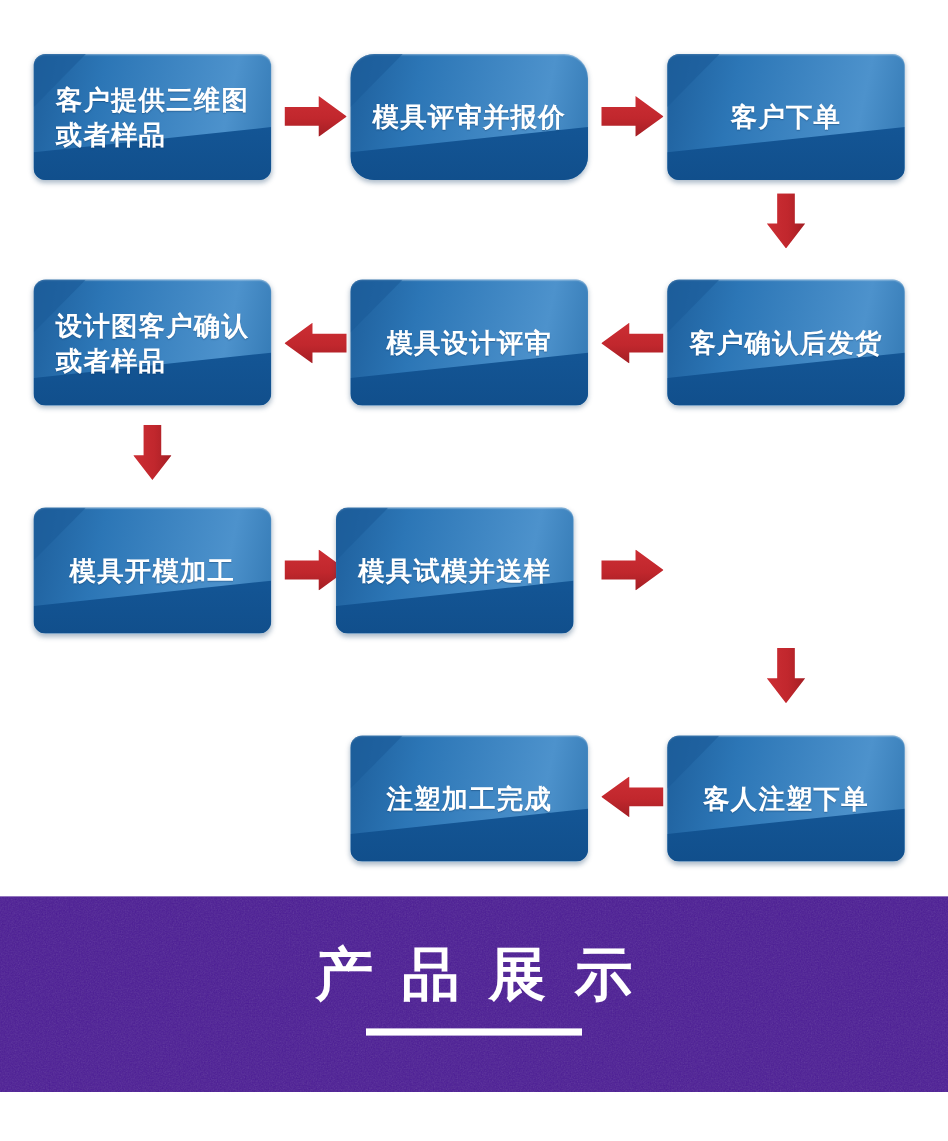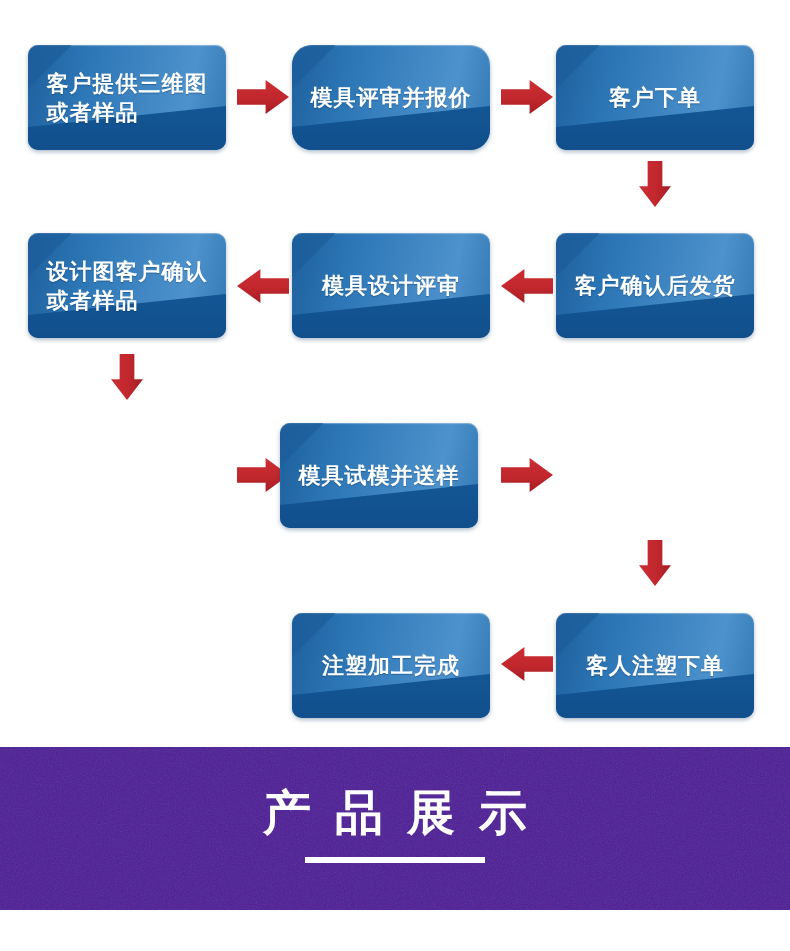--- a/index.html
+++ b/index.html
@@ -89,20 +89,23 @@
   <div class="flowbox" id="b5">
     <span class="lbl">模具设计评审</span>
   </div>
   <div class="arrow arrow-left" id="a5"></div>
   <div class="flowbox" id="b6">
     <span class="lbl">设计图客户确认
 或者样品</span>
   </div>
   <div class="arrow arrow-down" id="a6"></div>
 
+  <div class="flowbox" id="b7">
+    <span class="lbl">模具开模加工</span>
+  </div>
   <div class="arrow arrow-right" id="a7"></div>
   <div class="flowbox" id="b8">
     <span class="lbl">模具试模并送样</span>
   </div>
   <div class="arrow arrow-right" id="a8"></div>
   <div class="arrow arrow-down" id="a9"></div>
 
   <div class="flowbox" id="b10">
     <span class="lbl">客人注塑下单</span>
   </div>

